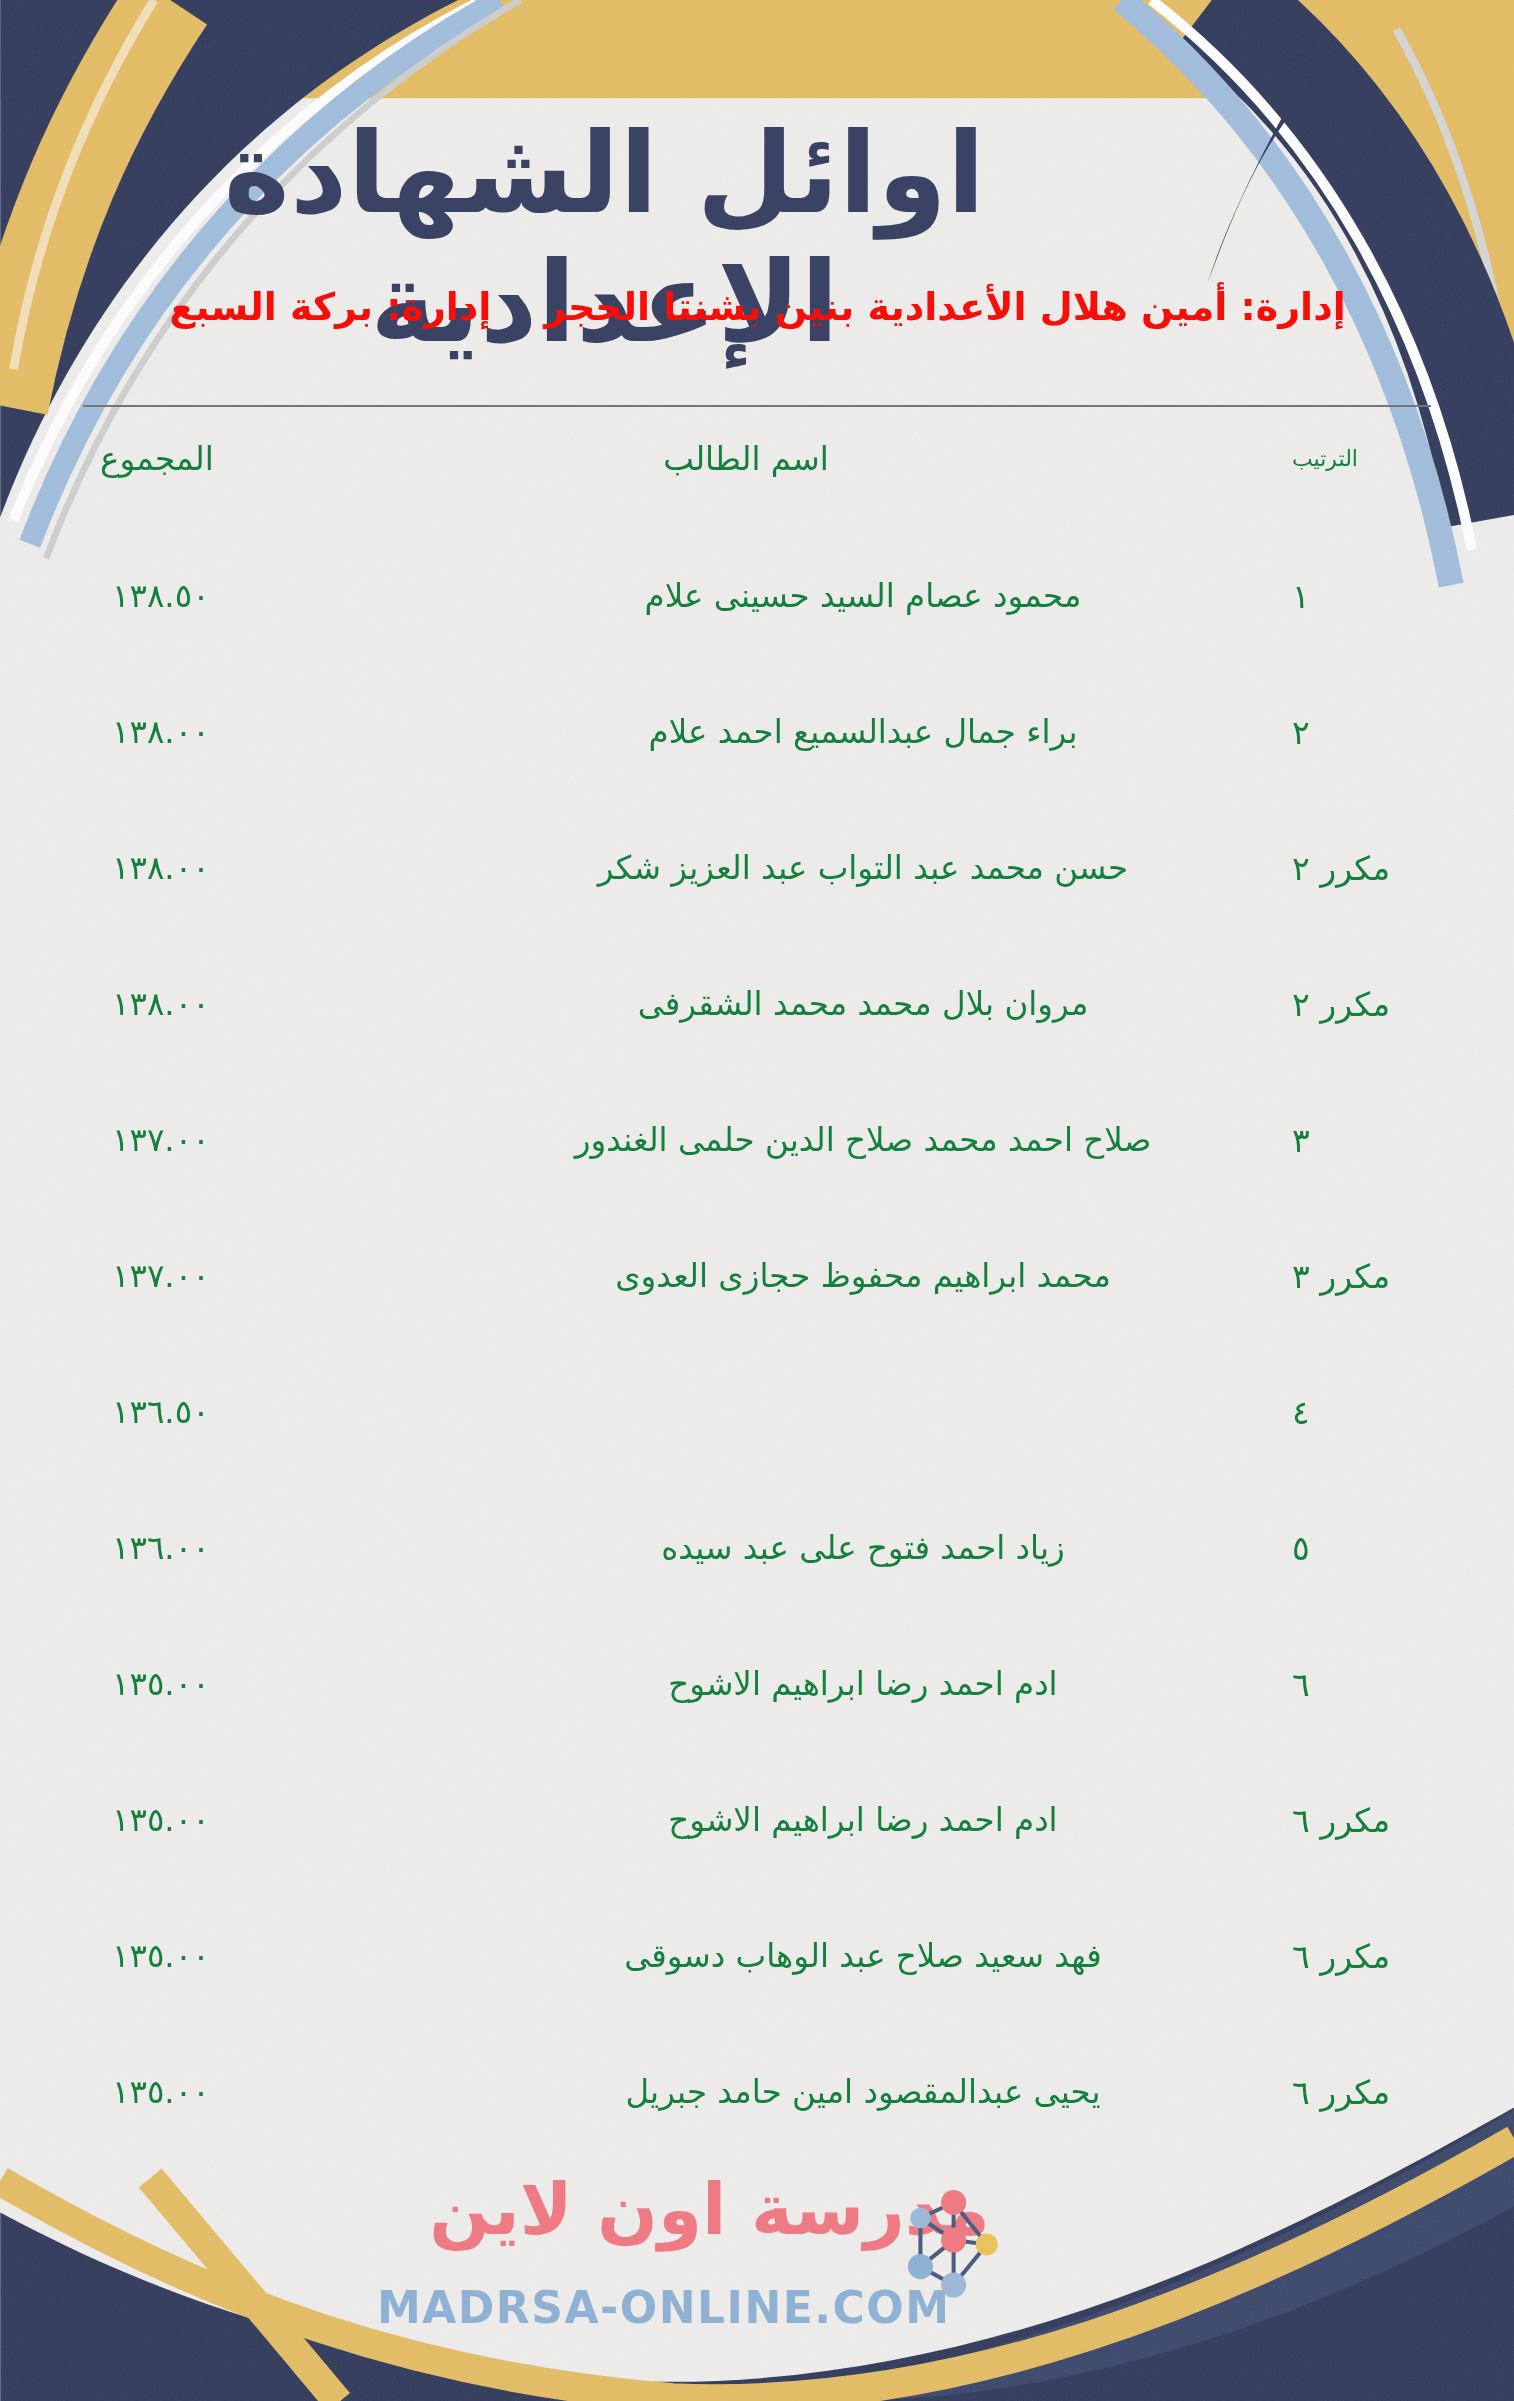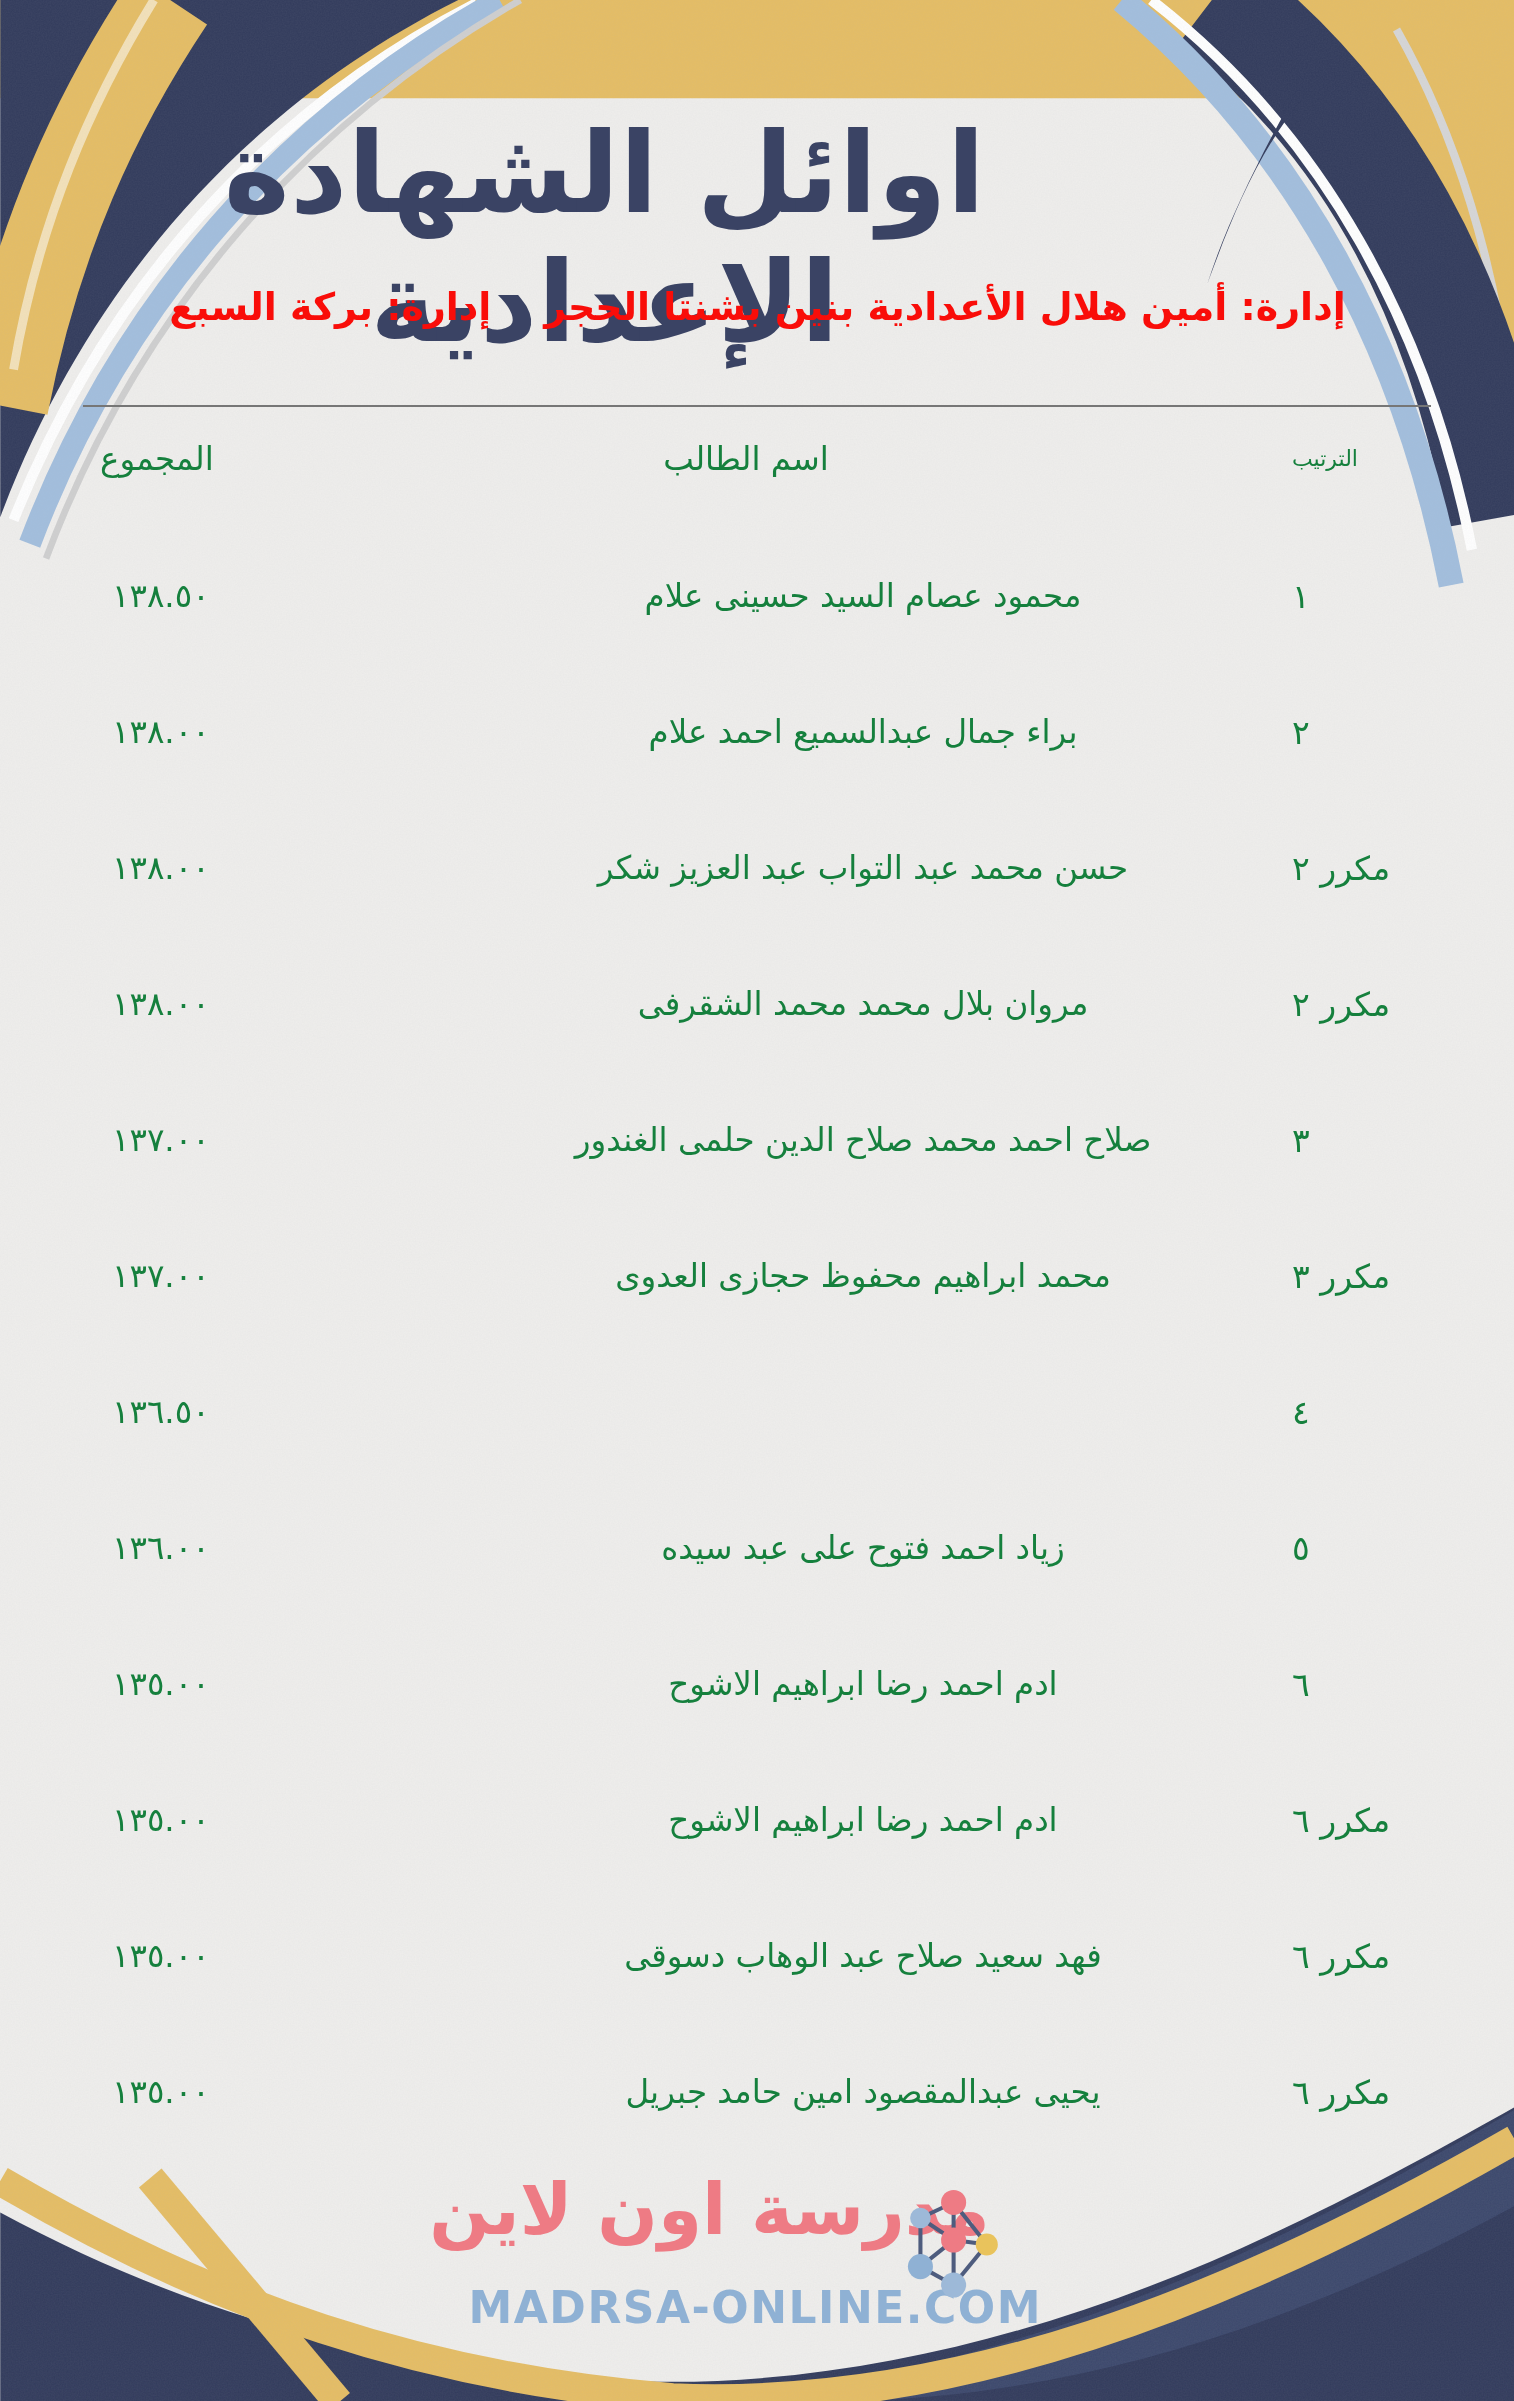--- a/index.html
+++ b/index.html
@@ -36,21 +36,21 @@
   .thead .cell.name {left:480px;width:532px;}
   .thead .cell.total{left:100px;}
   
   .cell.rank{justify-content:flex-start;direction:ltr;}
 
   .logo-ar{
     top:2171px;left:414px;width:591px;text-align:center;direction:rtl;
     font-size:71px;font-weight:bold;color:#ee7b84;line-height:1.1;
   }
   .logo-domain{
-    top:2282px;left:377px;width:665px;text-align:right;
+    top:2282px;left:377px;width:665px;text-align:left;
     font-size:44px;font-weight:bold;color:#8fb1d4;letter-spacing:1.5px;
   }
   .logo-icon{top:2178px;left:888px;}
 </style>
 </head>
 <body>
 
 <div class="page">
 
   <svg class="decor" width="1515" height="2401" viewBox="0 0 2050 3250">

